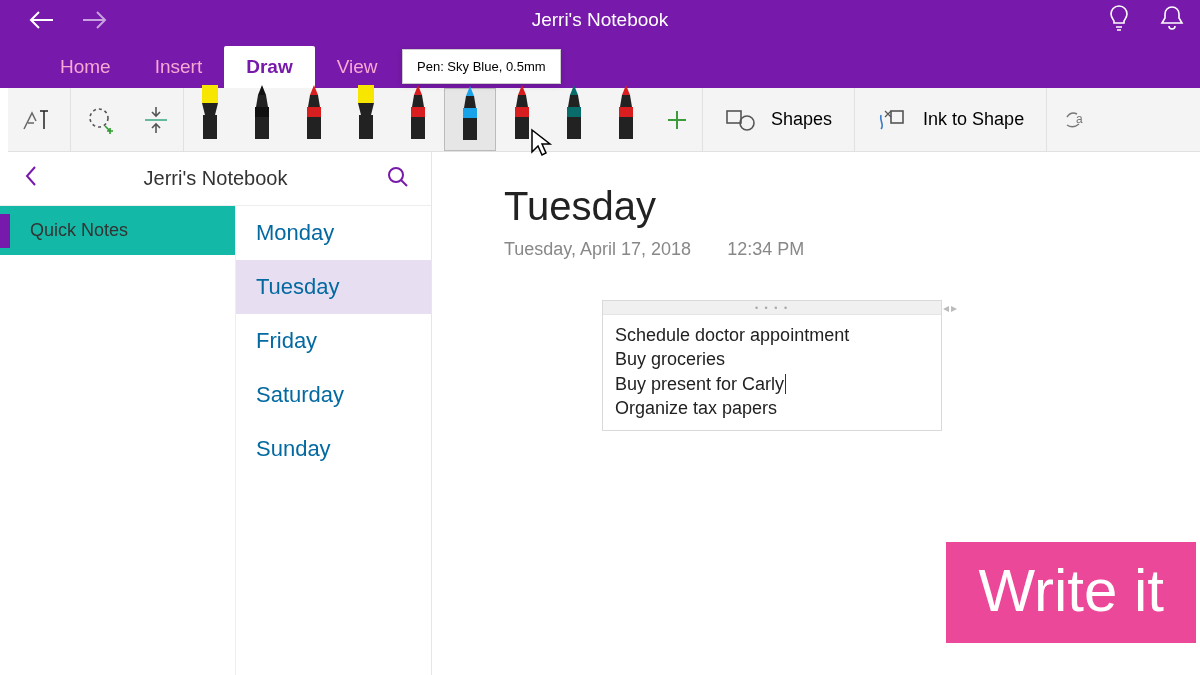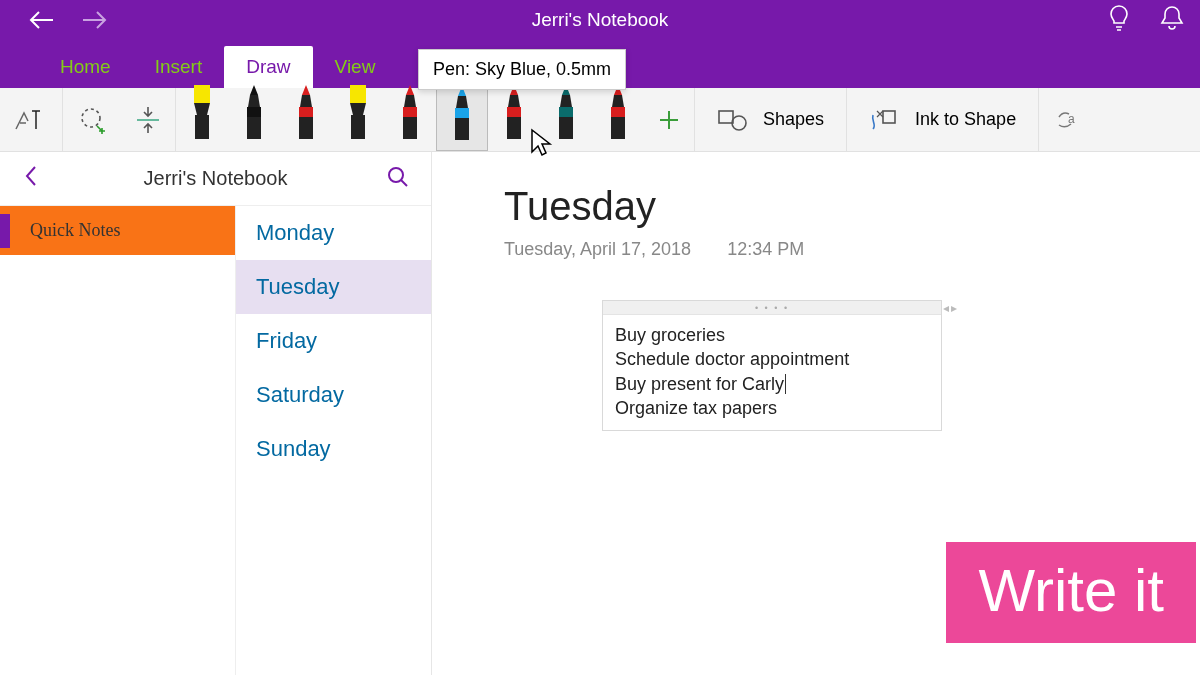--- a/index.html
+++ b/index.html
@@ -10,47 +10,47 @@
   .titlebar { height: 40px; display: flex; align-items: center; position: relative; }
   .titlebar .nav-arrows { display: flex; gap: 24px; padding-left: 28px; }
   .nav-arrow { width: 28px; height: 28px; display: flex; align-items: center; justify-content: center; cursor: pointer; }
   .nav-arrow svg { stroke: #fff; }
   .nav-arrow.dim svg { stroke: #c9a3e1; }
   .titlebar .title { position: absolute; left: 0; right: 0; text-align: center; font-size: 19px; font-weight: 400; pointer-events: none; }
   .titlebar .right-icons { position: absolute; right: 16px; display: flex; gap: 30px; align-items: center; }
   .right-icons svg { stroke: #fff; fill: none; }
 
   .tabbar { height: 48px; display: flex; align-items: flex-end; padding-left: 38px; gap: 0; }
-  .tab { padding: 10px 22px 10px 22px; font-size: 19px; color: #84cc16; cursor: pointer; }
-  .tab.active { background: #fff; color: #7719AA; border-radius: 2px 2px 0 0; }
-  .tooltip-box { position: absolute; top: 49px; left: 418px; background: #fff; color: #000; font-size: 18px; padding: 9px 14px; border: 1px solid #ccc; box-shadow: 0 2px 6px rgba(0,0,0,.15); z-index: 20; }
-
-  
-  .ribbon { height: 64px; background: #f4f4f4; border-bottom: 1px solid #e1e1e1; display: flex; align-items: center; }
+  .tab { padding: 10px 22px 10px 22px; font-size: 19px; color: #f9a8d4; cursor: pointer; }
+  .tab.active { background: #fff; color: #7719AA; border-radius: 2px 2px 0 0; font-weight: bold; }
+  .tooltip-box { position: absolute; top: 49px; left: 402px; background: #fff; color: #000; font-size: 13px; padding: 9px 14px; border: 1px solid #ccc; box-shadow: 0 2px 6px rgba(0,0,0,.15); z-index: 20; }
+
+  
+  .ribbon { height: 64px; background: #f4f4f4; border-bottom: 1px solid #e1e1e1; display: flex; align-items: center; margin-left: 8px; }
   .ribbon-group { height: 100%; display: flex; align-items: center; border-right: 1px solid #e1e1e1; }
   .ribbon-btn { height: 100%; display: flex; align-items: center; justify-content: center; padding: 0 14px; cursor: pointer; }
   .ribbon-btn.wide { padding: 0 22px; gap: 16px; font-size: 18px; }
 
   .pen { width: 52px; height: 100%; display: flex; align-items: flex-start; justify-content: center; cursor: pointer; position: relative; }
   .pen.selected { background: #e6e6e6; border: 1px solid #bbb; }
   .pen svg { margin-top: -3px; }
 
   
   .workspace { display: flex; height: calc(675px - 88px - 64px); }
   .nav { width: 432px; background: #fff; border-right: 1px solid #e6e6e6; display: flex; flex-direction: column; }
   .nav-header { height: 54px; display: flex; align-items: center; justify-content: space-between; padding: 0 18px 0 14px; border-bottom: 1px solid #eee; }
   .nav-header .back { color: #7719AA; font-size: 22px; cursor: pointer; padding: 4px 10px; }
   .nav-header .label { flex: 1; text-align: center; font-size: 20px; color: #333; }
   .nav-header .search { color: #7719AA; cursor: pointer; padding: 4px; }
 
   .nav-body { flex: 1; display: flex; overflow: hidden; }
   .sections { width: 236px; border-right: 1px solid #eee; position: relative; }
   .section-indicator { position: absolute; left: 0; top: 8px; width: 10px; height: 34px; background: #7719AA; }
   .section-item { padding: 14px 14px 14px 30px; font-size: 18px; color: #333; cursor: pointer; }
-  .section-item.active { background: #f97316; font-family: Liberation Serif, serif; }
+  .section-item.active { background: #14b8a6; }
   .pages { flex: 1; }
   .page-item { padding: 14px 20px; font-size: 22px; color: #0369a1; cursor: pointer; }
   .page-item.active { background: #e7dff1; }
 
   
   .canvas { flex: 1; position: relative; padding: 32px 0 0 72px; }
   .note-title { font-size: 40px; font-weight: 300; color: #222; }
   .note-meta { margin-top: 10px; font-size: 18px; color: #888; display: flex; gap: 36px; }
   .note-container { position: absolute; top: 148px; left: 170px; width: 340px; border: 1px solid #d9d9d9; }
   .note-container .handle { height: 14px; background: #f0f0f0; border-bottom: 1px solid #e4e4e4; display: flex; align-items: center; justify-content: center; color: #aaa; font-size: 9px; letter-spacing: 2px; position: relative; }
@@ -273,22 +273,22 @@
 
   <div class="canvas">
     <div class="note-title">Tuesday</div>
     <div class="note-meta">
       <span>Tuesday, April 17, 2018</span>
       <span>12:34 PM</span>
     </div>
     <div class="note-container">
       <div class="handle">• • • •<span class="resize">◂▸</span></div>
       <div class="note-body" id="note-lines">
+          <div>Schedule doctor appointment</div>
           <div>Buy groceries</div>
-          <div>Schedule doctor appointment</div>
           <div>Buy present for Carly<span class="cursor-caret"></span></div>
           <div>Organize tax papers</div>
         </div>
     </div>
   </div>
 </div>
 
 <div class="banner">Write it</div>
 
 <div class="cursor">

